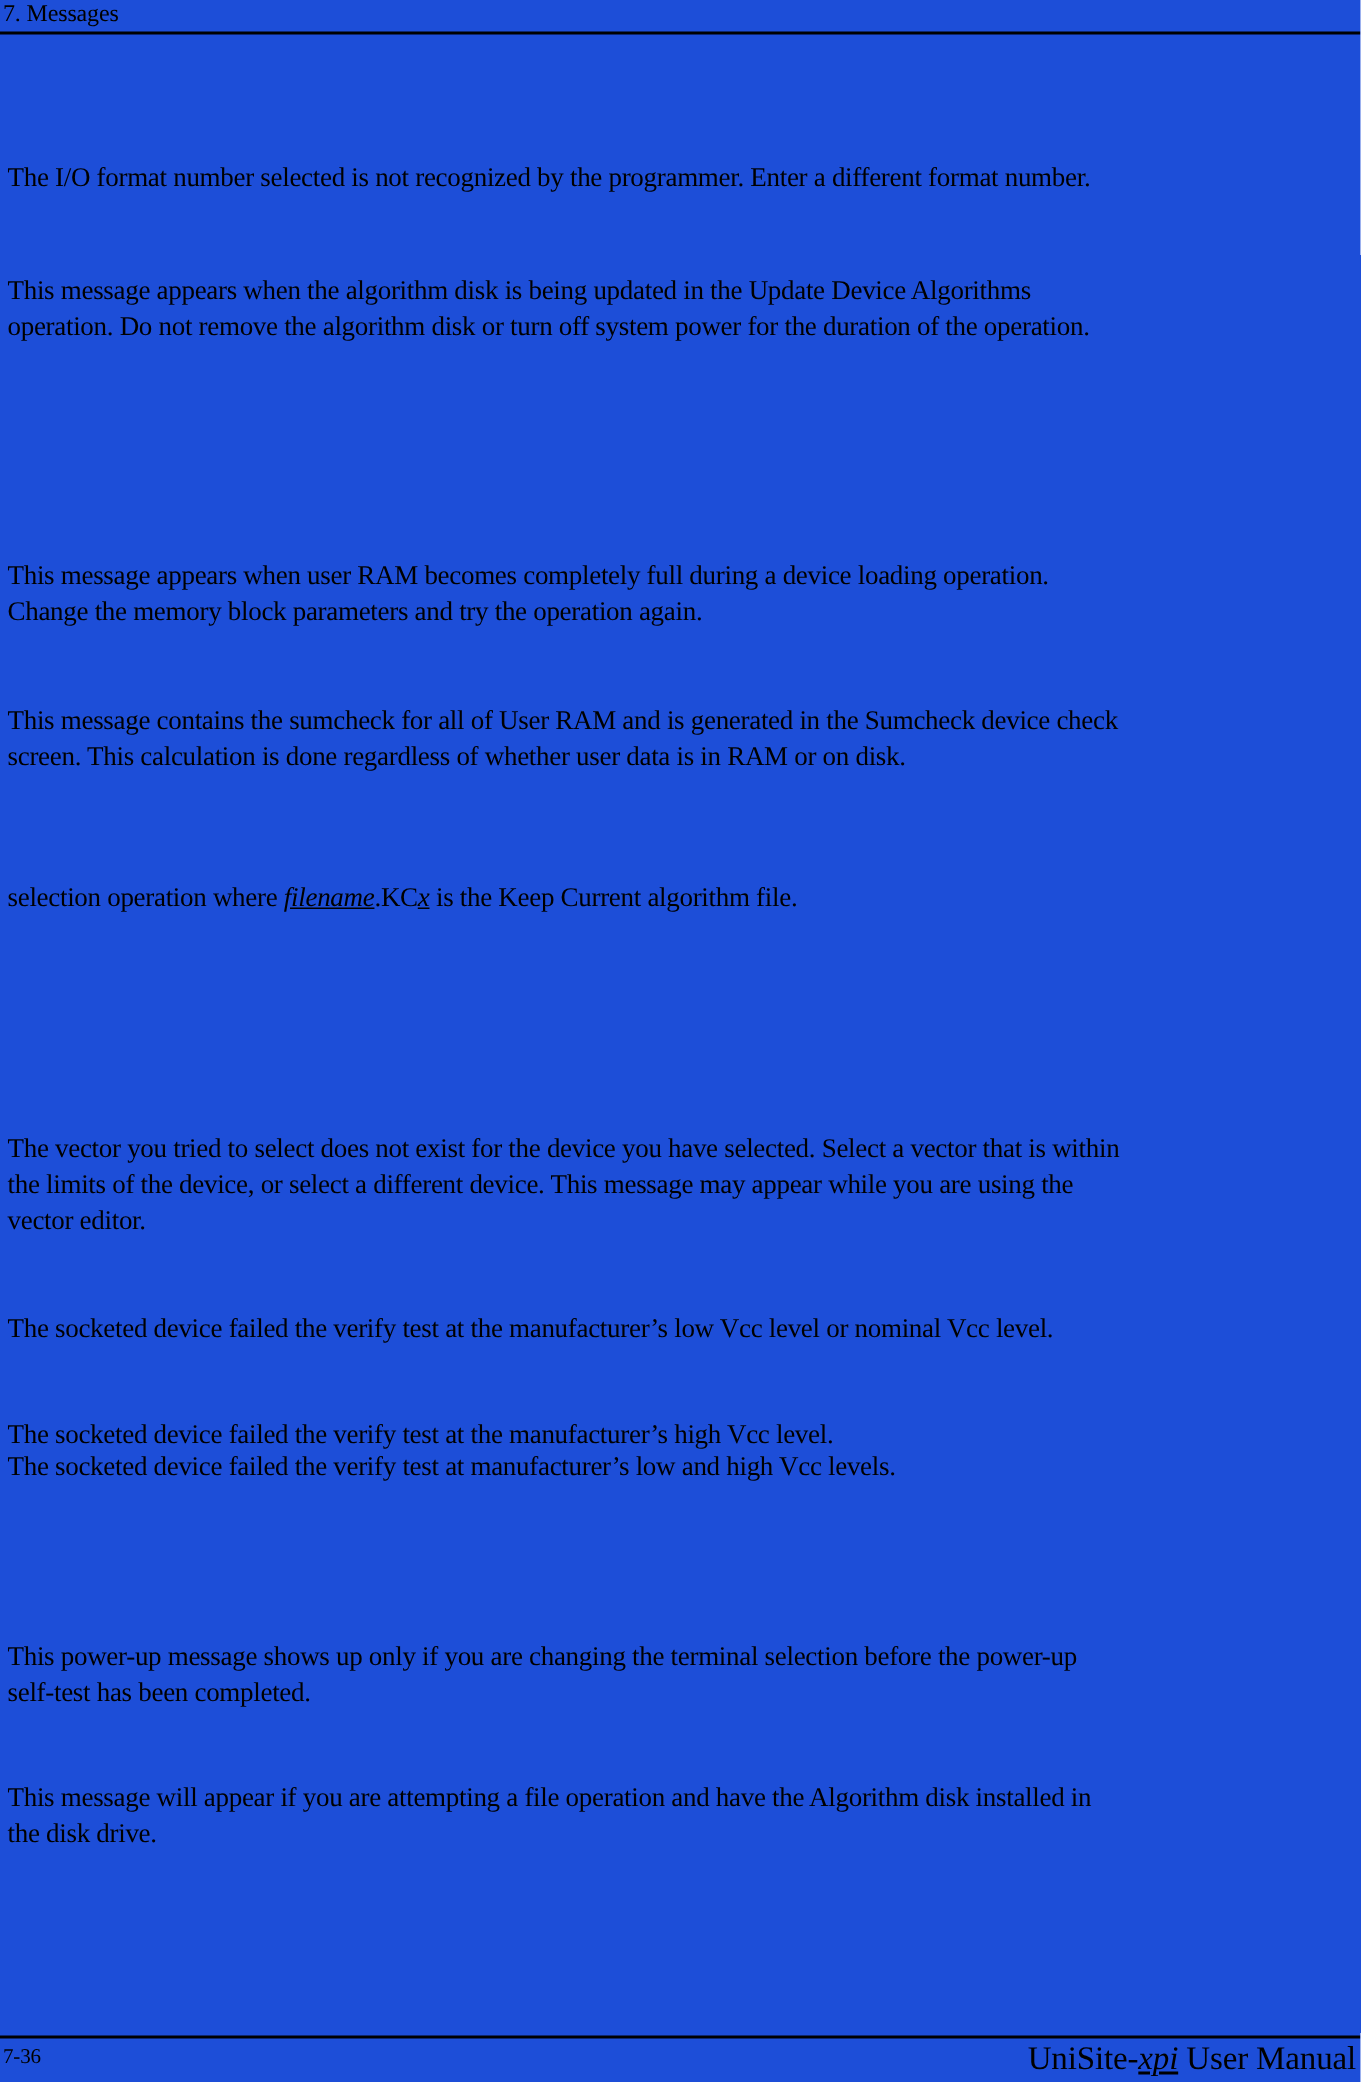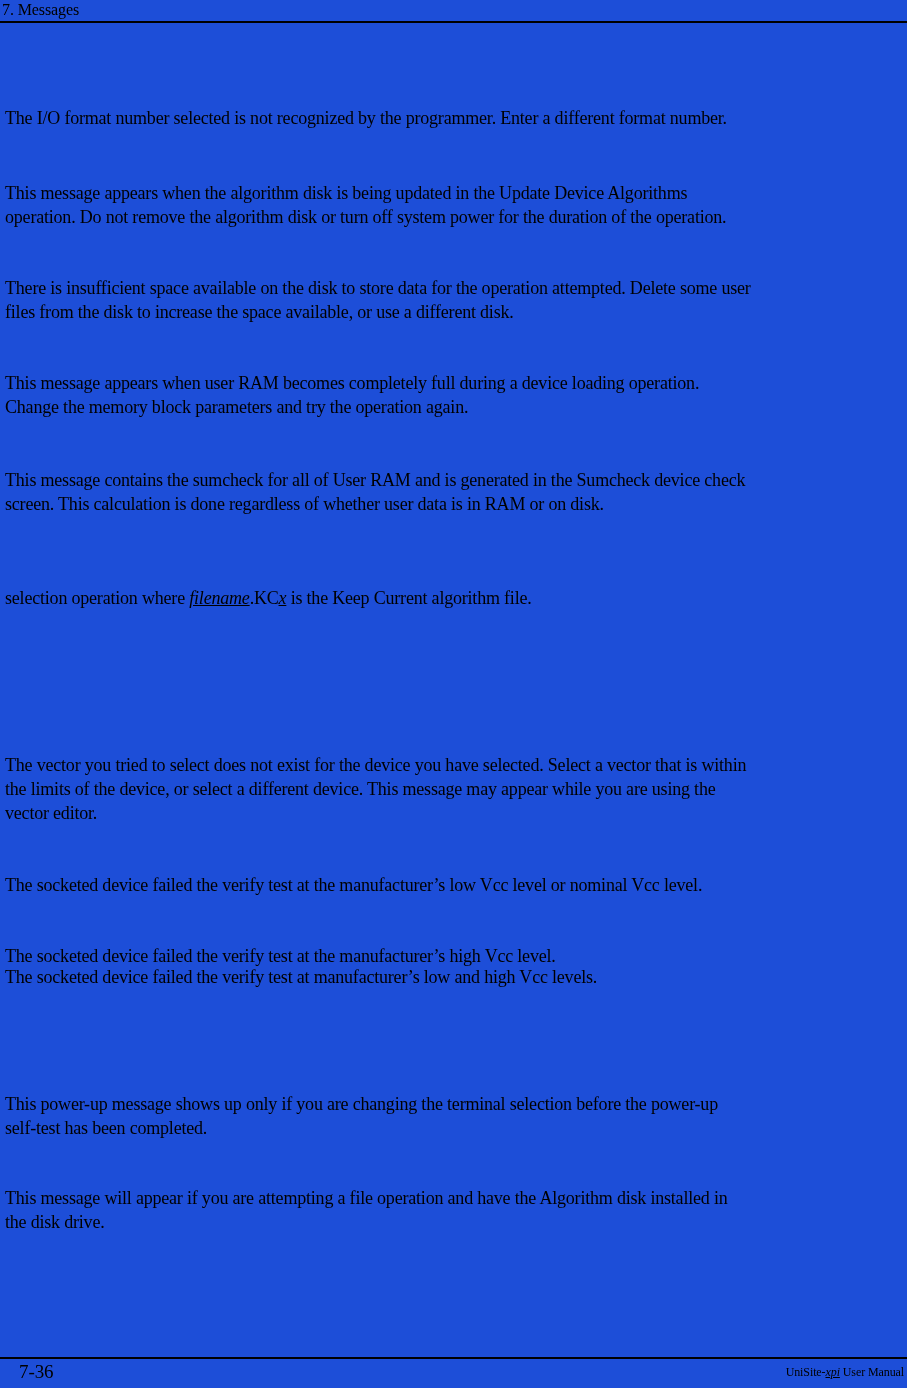--- a/index.html
+++ b/index.html
@@ -40,52 +40,50 @@
     width: 903px;
     margin: 3px;
     font-size: 18px;
     line-height: 24px;
     letter-spacing: -0.2px;
     white-space: pre-line;
   }
   .it { font-style: italic; text-decoration: underline; }
   .footer-left {
     position: absolute;
-    left: 19px;
+    left: 2px;
     top: 1360px;
-    font-size: 19px;
+    font-size: 14px;
     line-height: 24px;
     letter-spacing: -0.1px;
   }
   .footer-right {
     position: absolute;
     right: 3px;
     top: 1360px;
-    font-size: 12px;
+    font-size: 22px;
     line-height: 24px;
     letter-spacing: -0.1px;
     text-align: right;
     white-space: nowrap;
   }
 </style>
 </head>
 <body>
 
 <div class="page">
 
   <div class="chapter-header">7. Messages</div>
   <div class="rule header-rule"></div>
 
   <p class="para" style="top:103px">The I/O format number selected is not recognized by the programmer. Enter a different format number.</p>
 
   <p class="para" style="top:178px">This message appears when the algorithm disk is being updated in the Update Device Algorithms
 operation. Do not remove the algorithm disk or turn off system power for the duration of the operation.</p>
 
-  <p class="para" style="top:273px">There is insufficient space available on the disk to store data for the operation attempted. Delete some user
-files from the disk to increase the space available, or use a different disk.</p>
 
   <p class="para" style="top:368px">This message appears when user RAM becomes completely full during a device loading operation.
 Change the memory block parameters and try the operation again.</p>
 
   <p class="para" style="top:465px">This message contains the sumcheck for all of User RAM and is generated in the Sumcheck device check
 screen. This calculation is done regardless of whether user data is in RAM or on disk.</p>
 
   <p class="para" style="top:559px"><br><span>selection operation where </span><span class="it">filename</span><span>.KC</span><span class="it">x</span><span> is the Keep Current algorithm file.</span></p>
 
 

